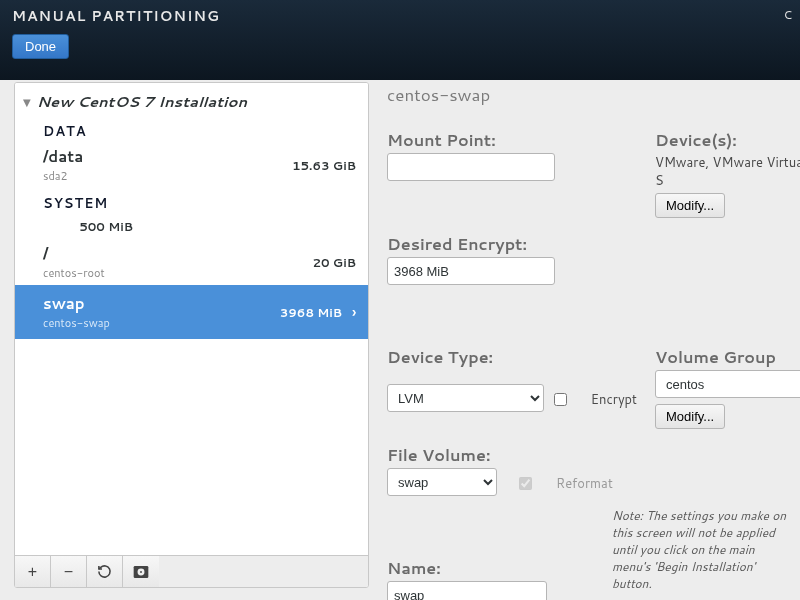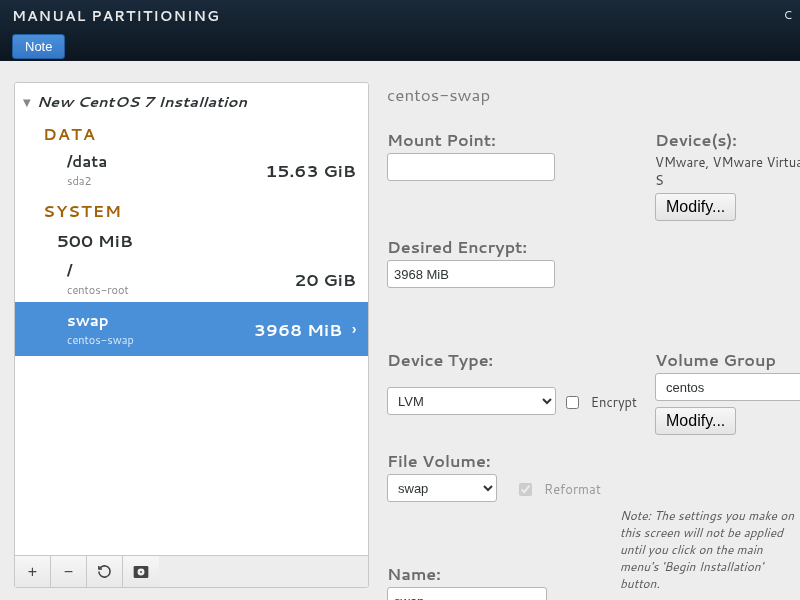--- a/index.html
+++ b/index.html
@@ -9,21 +9,21 @@
     color: #2e3436;
     background: #ededed;
     width: 800px;
     height: 600px;
     overflow: hidden;
     position: relative;
   }
   
   .header {
     background: linear-gradient(to bottom, #1a2a3a 0%, #0c1620 100%);
-    height: 61px;
+    height: 80px;
     padding: 6px 12px 0 12px;
     position: relative;
   }
   .header-title {
     color: #e8e8e8;
     font-size: 14px;
     letter-spacing: 1px;
     font-weight: bold;
   }
   .done-btn {
@@ -79,36 +79,36 @@
     align-items:center;
   }
   .install-header .tri {
     display:inline-block;
     margin-right:6px;
     font-size:10px;
     color:#888;
   }
   .section-label {
     padding: 6px 0 2px 28px;
-    color:#a16207;
+    color:#0f172a;
     font-weight:bold;
     letter-spacing:1px;
-    font-size:16px;
+    font-size:13px;
   }
   .mount-row {
     display:flex;
     align-items:center;
     padding: 4px 12px 4px 28px;
     cursor:pointer;
     position:relative;
   }
-  .mount-row .col-left { flex:1;margin-left:24px; }
+  .mount-row .col-left { flex:1; }
   .mount-row .mount-name { font-weight:bold; font-size:15px; }
   .mount-row .mount-dev  { font-size:11px; color:#888; margin-top:1px;}
-  .mount-row .mount-size { font-weight:bold; font-size:17px; text-align:right; min-width:90px;}
+  .mount-row .mount-size { font-weight:bold; font-size:12px; text-align:right; min-width:90px;}
   .mount-row.selected {
     background:#4a90d9;
     color:#fff;
   }
   .mount-row.selected .mount-dev { color:#d8e8f8; }
   .mount-row.selected .chev {
     color:#fff;
     margin-left:10px;
     font-weight:bold;
   }
@@ -169,45 +169,45 @@
     color:#2e3436;
     width: 168px;
   }
   select { width: 178px; }
   .wide-input { width: 168px; }
   .btn {
     background:linear-gradient(to bottom,#f7f7f7,#e4e4e4);
     border:1px solid #b5b5b5;
     border-radius:3px;
     padding:4px 10px;
-    font-size:16px;
+    font-size:13px;
     cursor:pointer;
   }
-  .checkbox-row { display:flex; align-items:center; gap:12px; margin-top:2px; }
+  .checkbox-row { display:flex; align-items:center; gap:24px; margin-top:2px; }
   .muted { color:#9a9a9a;padding-left:12px; }
   .device-text { font-size:13px; color:#4a4a4a; margin-bottom:4px; }
   .note {
     position:absolute;
-    right:0;
+    right:8px;
     bottom:8px;
     width: 180px;
     font-style:italic;
     font-size:12px;
     color:#5a5a5a;
     text-align:left;
   }
   .spacer-row{height:40px;}
   svg { display:block; }
 </style>
 </head>
 <body>
 
 <div class="header">
   <div class="header-title">MANUAL PARTITIONING</div>
-  <button class="done-btn">Note</button>
+  <button class="done-btn">Done</button>
   <div class="lang">
     <div>C</div>
   </div>
 </div>
 
 <div class="main">
 
   <div class="left-pane">
     <div class="mount-list">
 

